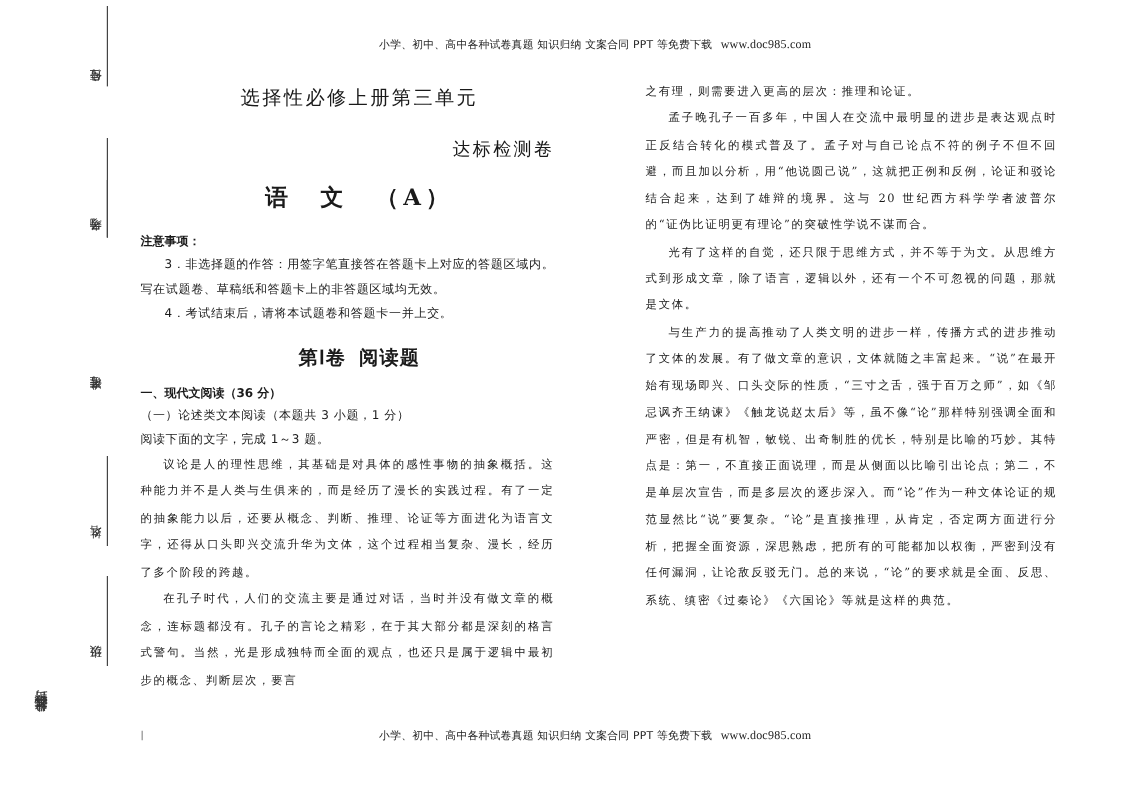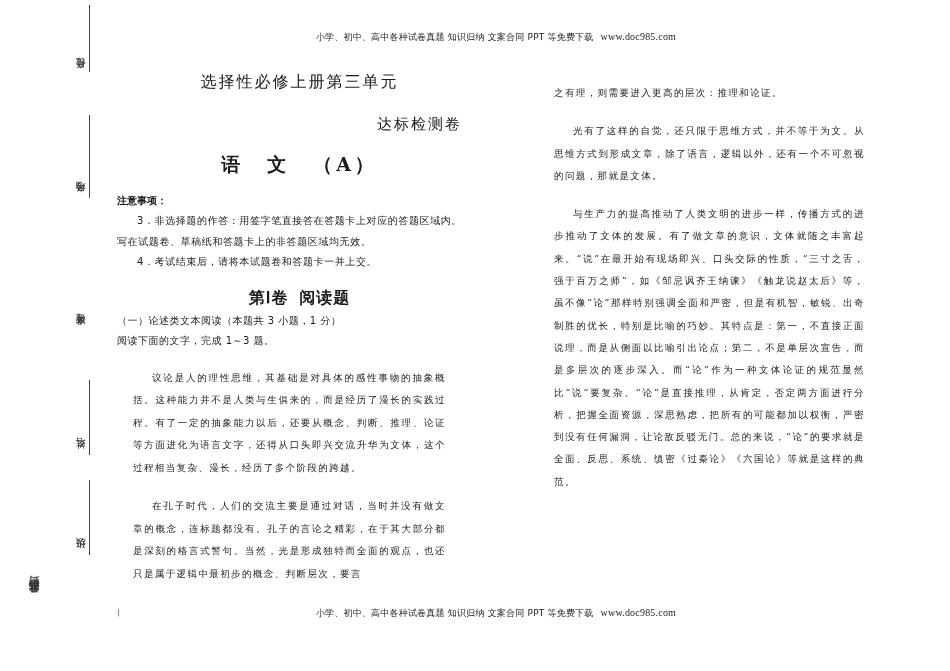--- a/index.html
+++ b/index.html
@@ -41,21 +41,21 @@
   .notice p {
     margin: 0; font-family: "DejaVu Sans", sans-serif; font-size: 10px;
     line-height: 20.5px; text-indent: 2em; letter-spacing: 0.6px;
   }
   .notice { margin-top: 3px; }
   .vol-title { text-align: center; font-size: 16px; font-weight: bold; font-family: Liberation Mono, monospace; margin-top: 15px; letter-spacing: 1px; padding-left: 20px; }
   .sec-h { font-family: "DejaVu Sans", sans-serif; font-weight: bold; font-size: 10px; margin-top: 12px; }
   .sub-h, .instr { font-family: "DejaVu Sans", sans-serif; font-size: 10px; line-height: 20px; letter-spacing: 0.5px; }
   .sub-h { margin-top: 2px; }
   .body-text p {
-    margin: 16px; font-size: 9.5px; line-height: 22.5px; text-indent: 2em;
+    margin: 0; font-size: 9.5px; line-height: 22.5px; text-indent: 2em;
     letter-spacing: 1.4px; text-align: justify;
   }
   .body-text p.cont { text-indent: 0; }
 
   
   .col-right { position: absolute; left: 538px; top: 66px; width: 343px; }
   .col-right .body-text p { line-height: 22.3px; }
 
   .footer-mark { position: absolute; left: 117px; top: 608px; font-size: 8px; color: #555; }
 </style>
@@ -86,32 +86,34 @@
   <div class="title2">达标检测卷</div>
   <div class="title3">语　文　（A）</div>
 
   <div class="notice-h">注意事项：</div>
   <div class="notice">
     <p>3．非选择题的作答：用签字笔直接答在答题卡上对应的答题区域内。写在试题卷、草稿纸和答题卡上的非答题区域均无效。</p>
     <p>4．考试结束后，请将本试题卷和答题卡一并上交。</p>
   </div>
 
   <div class="vol-title">第Ⅰ卷 阅读题</div>
+  <div class="sec-h">一、现代文阅读（36 分）</div>
   <div class="sub-h">（一）论述类文本阅读（本题共 3 小题，1 分）</div>
   <div class="instr">阅读下面的文字，完成 1～3 题。</div>
 
   <div class="body-text">
     <p>议论是人的理性思维，其基础是对具体的感性事物的抽象概括。这种能力并不是人类与生俱来的，而是经历了漫长的实践过程。有了一定的抽象能力以后，还要从概念、判断、推理、论证等方面进化为语言文字，还得从口头即兴交流升华为文体，这个过程相当复杂、漫长，经历了多个阶段的跨越。</p>
     <p>在孔子时代，人们的交流主要是通过对话，当时并没有做文章的概念，连标题都没有。孔子的言论之精彩，在于其大部分都是深刻的格言式警句。当然，光是形成独特而全面的观点，也还只是属于逻辑中最初步的概念、判断层次，要言</p>
   </div>
 </div>
 
 <div class="col-right">
   <div class="body-text">
     <p class="cont">之有理，则需要进入更高的层次：推理和论证。</p>
+    <p>孟子晚孔子一百多年，中国人在交流中最明显的进步是表达观点时正反结合转化的模式普及了。孟子对与自己论点不符的例子不但不回避，而且加以分析，用“他说圆己说”，这就把正例和反例，论证和驳论结合起来，达到了雄辩的境界。这与 20 世纪西方科学学者波普尔的“证伪比证明更有理论”的突破性学说不谋而合。</p>
     <p>光有了这样的自觉，还只限于思维方式，并不等于为文。从思维方式到形成文章，除了语言，逻辑以外，还有一个不可忽视的问题，那就是文体。</p>
     <p>与生产力的提高推动了人类文明的进步一样，传播方式的进步推动了文体的发展。有了做文章的意识，文体就随之丰富起来。“说”在最开始有现场即兴、口头交际的性质，“三寸之舌，强于百万之师”，如《邹忌讽齐王纳谏》《触龙说赵太后》等，虽不像“论”那样特别强调全面和严密，但是有机智，敏锐、出奇制胜的优长，特别是比喻的巧妙。其特点是：第一，不直接正面说理，而是从侧面以比喻引出论点；第二，不是单层次宣告，而是多层次的逐步深入。而“论”作为一种文体论证的规范显然比“说”要复杂。“论”是直接推理，从肯定，否定两方面进行分析，把握全面资源，深思熟虑，把所有的可能都加以权衡，严密到没有任何漏洞，让论敌反驳无门。总的来说，“论”的要求就是全面、反思、系统、缜密《过秦论》《六国论》等就是这样的典范。</p>
   </div>
 </div>
 
 <div class="footer-mark">|</div>
 <div class="footer-line">
   <span>小学、初中、高中各种试卷真题 知识归纳 文案合同 PPT 等免费下载</span>
   <span class="url">www.doc985.com</span>
 </div>

